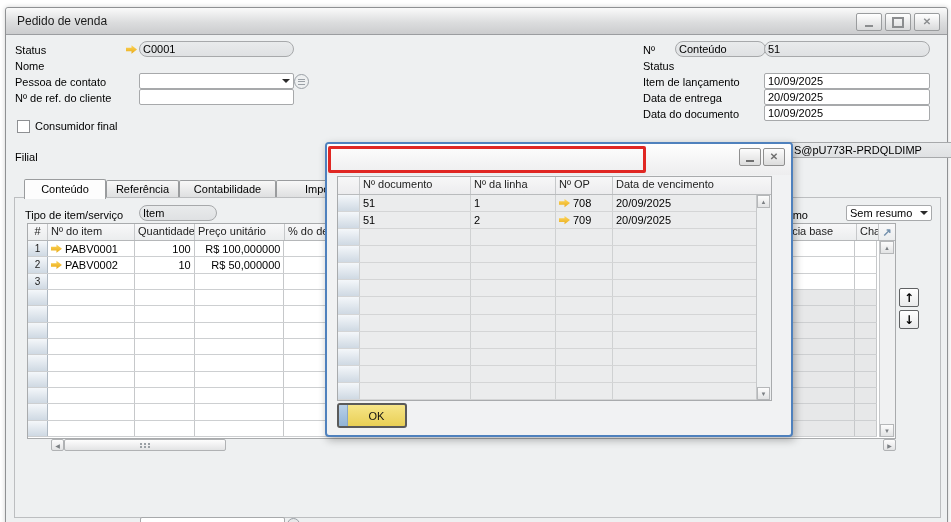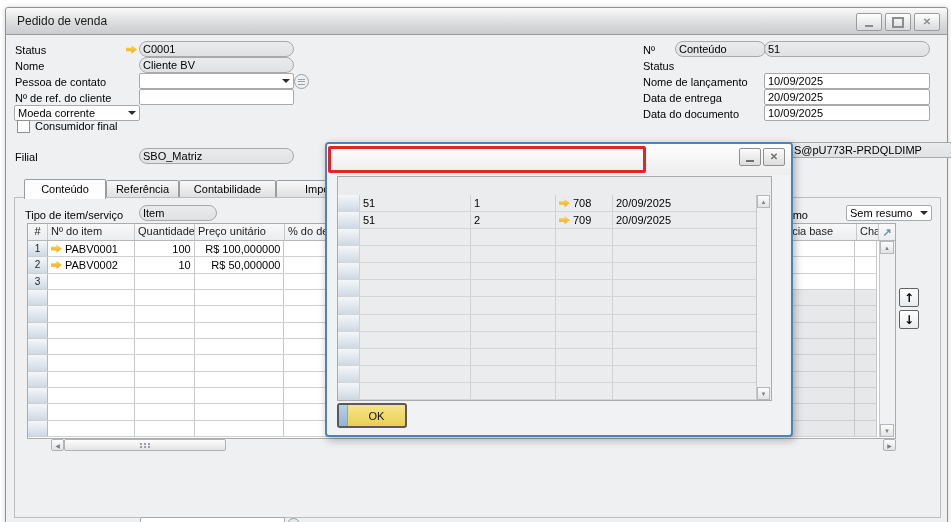--- a/index.html
+++ b/index.html
@@ -118,59 +118,53 @@
             <span class="xglyph">✕</span>
           </div>
       </div>
     </div>
 
     <span class="lbl" style="left:9px;top:36px;">Status</span>
     <span class="garr abs" style="left:120px;top:37px;"></span>
     <div class="fld ro" style="left:133px;top:33px;width:147px;">C0001</div>
 
     <span class="lbl" style="left:9px;top:52px;">Nome</span>
-    <div class="fld ro" style="left:133px;top:49px;width:147px;">Cliente BV</div>
 
     <span class="lbl" style="left:9px;top:68px;">Pessoa de contato</span>
     <div class="fld combo" style="left:133px;top:65px;width:147px;">
       <span class="caret"></span>
     </div>
     <div class="circle-icon" style="left:288px;top:66px;">
         <span></span>
       </div>
 
     <span class="lbl" style="left:9px;top:84px;">Nº de ref. do cliente</span>
     <div class="fld" style="left:133px;top:81px;width:147px;"></div>
 
-    <div class="fld combo" style="left:8px;top:97px;width:118px;">
-      <span>Moeda corrente</span>
-      <span class="caret"></span>
-    </div>
     <div class="cb" style="left:11px;top:112px;"></div>
     <span class="lbl" style="left:29px;top:112px;">Consumidor final</span>
 
     <span class="lbl" style="left:637px;top:36px;">Nº</span>
     <div class="fld ro" style="left:669px;top:33px;width:83px;">Conteúdo</div>
     <div class="fld ro" style="left:758px;top:33px;width:158px;">51</div>
 
     <span class="lbl" style="left:637px;top:52px;">Status</span>
 
-    <span class="lbl" style="left:637px;top:68px;">Nome de lançamento</span>
+    <span class="lbl" style="left:637px;top:68px;">Item de lançamento</span>
     <div class="fld" style="left:758px;top:65px;width:158px;">10/09/2025</div>
 
     <span class="lbl" style="left:637px;top:84px;">Data de entrega</span>
     <div class="fld" style="left:758px;top:81px;width:158px;">20/09/2025</div>
 
     <span class="lbl" style="left:637px;top:100px;">Data do documento</span>
     <div class="fld" style="left:758px;top:97px;width:158px;">10/09/2025</div>
 
     <div class="fld ro" style="left:745px;top:134px;width:168px;padding-left:43px;border-left:none;">S@pU773R-PRDQLDIMP</div>
 
     <span class="lbl" style="left:9px;top:143px;">Filial</span>
-    <div class="fld ro" style="left:133px;top:140px;width:147px;">SBO_Matriz</div>
 
     <div class="tab active" style="left:18px;width:82px;">Conteúdo</div>
     <div class="tab" style="left:100px;width:73px;">Referência</div>
     <div class="tab" style="left:173px;width:97px;">Contabilidade</div>
     <div class="tab" style="left:270px;width:97px;">Imposto</div>
 
     <div class="groupbox"></div>
 
     <span class="lbl" style="left:19px;top:201px;">Tipo de item/serviço</span>
     <div class="fld ro" style="left:133px;top:197px;width:70px;">Item</div>
@@ -344,20 +338,27 @@
         <div class="dbtn">
             <span class="minbar" style="background:#6f6f6f;margin-top:8px;"></span>
           </div>
         <div class="dbtn">
             <span class="xglyph" style="color:#6f6f6f;">✕</span>
           </div>
       </div>
     </div>
 
     <div class="dtable">
+      <div class="dhdr">
+        <div class="hcell" style="width:22px;"></div>
+        <div class="hcell" style="width:111px;">Nº documento</div>
+        <div class="hcell" style="width:85px;">Nº da linha</div>
+        <div class="hcell" style="width:57px;">Nº OP</div>
+        <div class="hcell" style="width:145px;border-right:none;">Data de vencimento</div>
+      </div>
       <div class="dbody">
           <div class="drow">
             <div class="cell rowhead" style="width: 22px;"></div>
             <div class="cell" style="width: 111px;">51</div>
             <div class="cell" style="width: 85px;">1</div>
             <div class="cell" style="width: 57px;">
               <span class="garr"></span>
               <span style="margin-left: 3px;">708</span>
             </div>
             <div class="cell" style="width: 145px; border-right: none;">20/09/2025</div>

